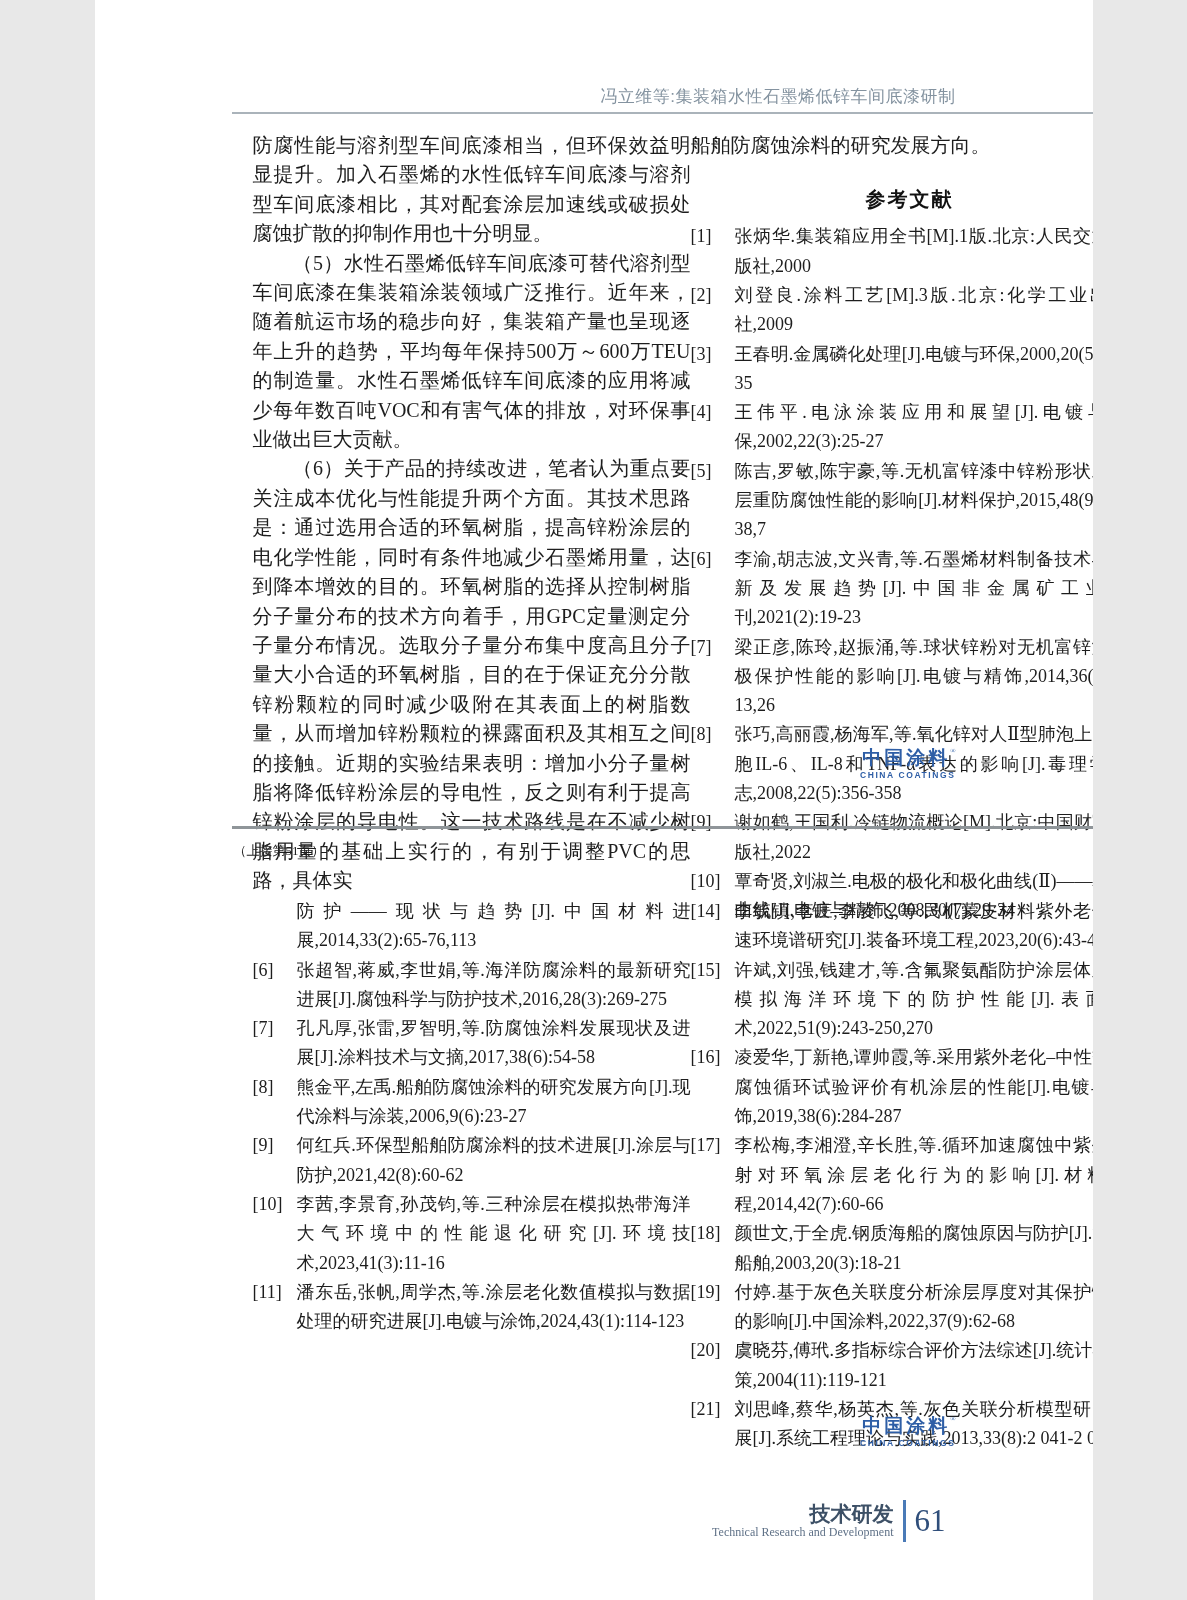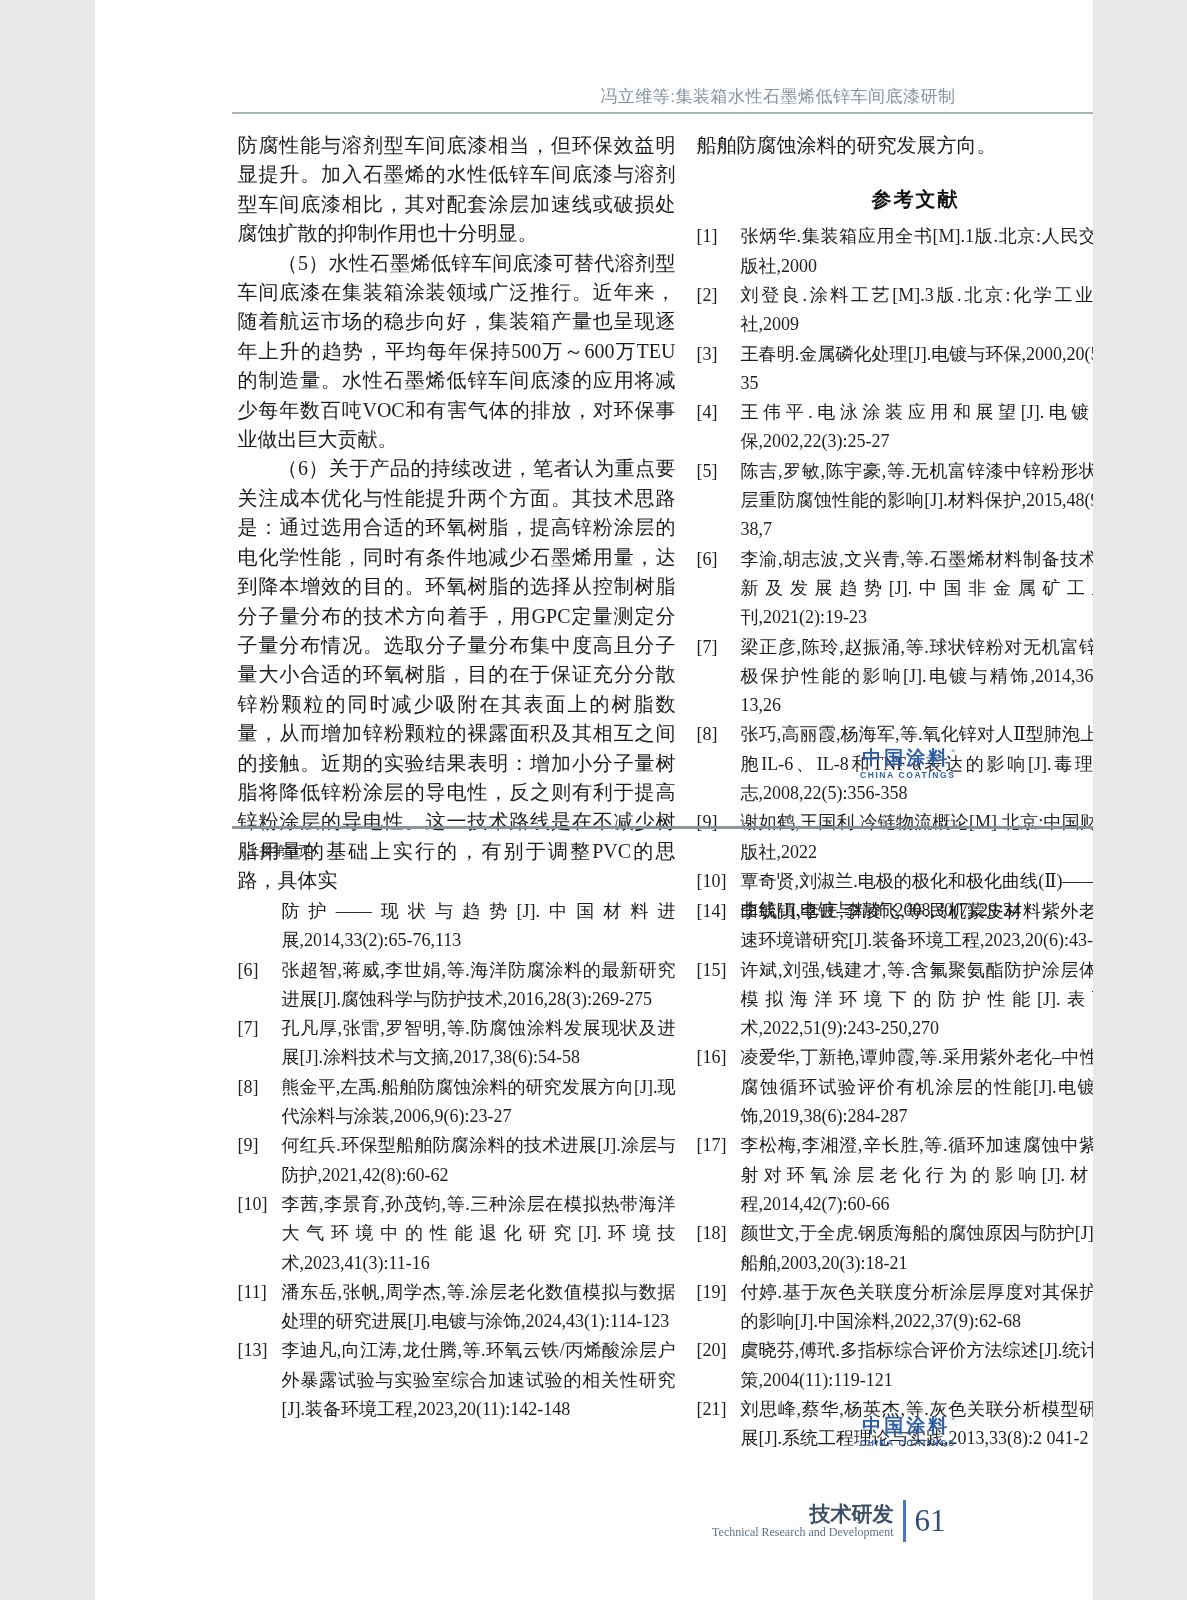--- a/index.html
+++ b/index.html
@@ -13,22 +13,22 @@
     position:absolute; top:85px; right:137px;
     font-family:"Liberation Sans","DejaVu Sans",sans-serif;
     font-size:17px; color:#8493a0; letter-spacing:0.5px;
   }
   .header-rule {
     position:absolute; top:112px; left:137px; width:913px; height:2px;
     background:#aab3ba;
   }
   
   .columns {
-    position:absolute; left:135px; width:913px;
-    display:flex; justify-content:center;gap:21px;
+    position:absolute; left:121px; width:913px;
+    display:flex; justify-content:flex-end;
   }
   .columns.top { top:131px; }
   .columns.bottom { top:897px; }
   .col { width:438px; }
   
   .para, .lead {
     margin:0; font-size:20px; line-height:29.4px;
     text-align:justify; color:#1d1d1d;
   }
   .para.indent { text-indent:2em; }
@@ -179,23 +179,20 @@
 
         <div class="ref">
           <span class="ref-label">[10]</span><span class="ref-text">李茜,李景育,孙茂钧,等.三种涂层在模拟热带海洋大气环境中的性能退化研究[J].环境技术,2023,41(3):11-16</span>
         </div>
 
         <div class="ref">
           <span class="ref-label">[11]</span><span class="ref-text">潘东岳,张帆,周学杰,等.涂层老化数值模拟与数据处理的研究进展[J].电镀与涂饰,2024,43(1):114-123</span>
         </div>
 
 
-        <div class="ref">
-          <span class="ref-label">[13]</span><span class="ref-text">李迪凡,向江涛,龙仕腾,等.环氧云铁/丙烯酸涂层户外暴露试验与实验室综合加速试验的相关性研究[J].装备环境工程,2023,20(11):142-148</span>
-        </div>
       </div>
     <div class="col">
 
         <div class="ref">
           <span class="ref-label">[14]</span><span class="ref-text">李毓镇,李庄,李凌飞,等.民机蒙皮材料紫外老化加速环境谱研究[J].装备环境工程,2023,20(6):43-48</span>
         </div>
 
         <div class="ref">
           <span class="ref-label">[15]</span><span class="ref-text">许斌,刘强,钱建才,等.含氟聚氨酯防护涂层体系在模拟海洋环境下的防护性能[J].表面技术,2022,51(9):243-250,270</span>
         </div>

